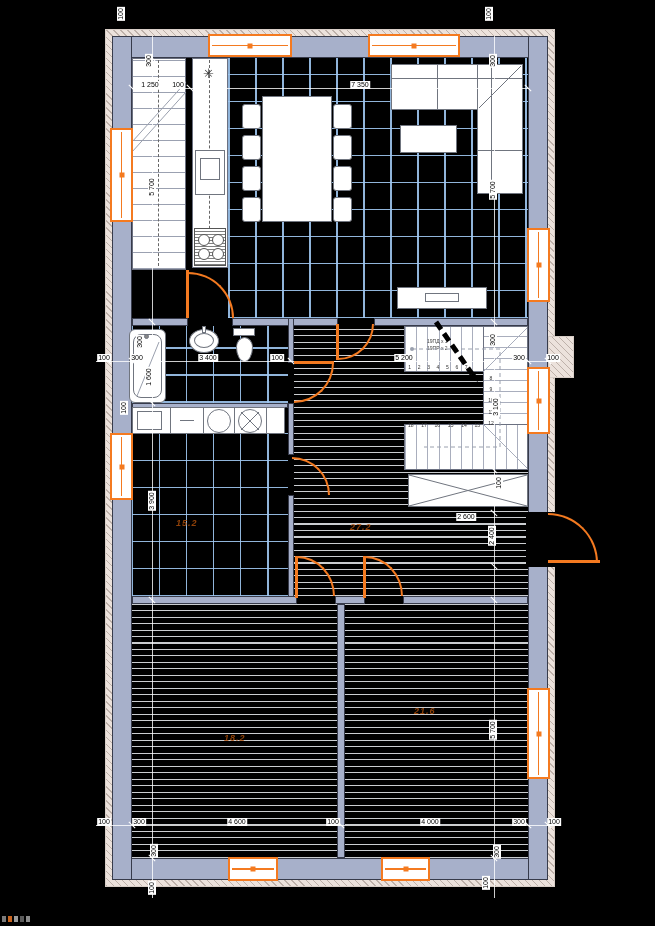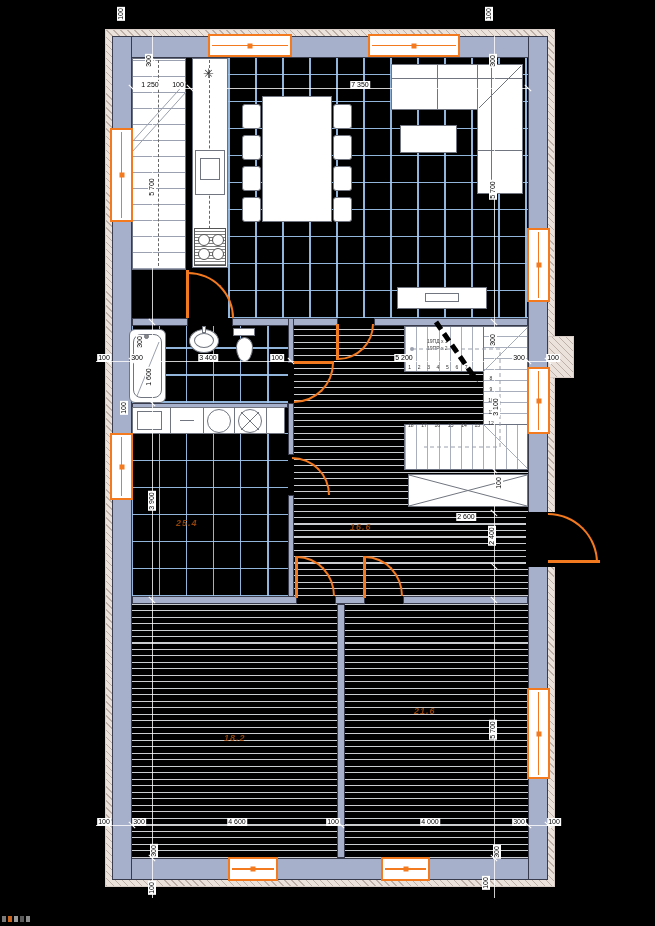--- a/index.html
+++ b/index.html
@@ -265,22 +265,22 @@
   <div class="dim v" style="left:493px;top:61px;">300</div>
   <div class="dim v" style="left:493px;top:190px;">5 700</div>
   <div class="dim v" style="left:493px;top:340px;">300</div>
   <div class="dim v" style="left:496px;top:407px;">3 100</div>
   <div class="dim v" style="left:499px;top:483px;">100</div>
   <div class="dim v" style="left:492px;top:536px;">2 400</div>
   <div class="dim v" style="left:493px;top:730px;">5 700</div>
   <div class="dim v" style="left:497px;top:852px;">300</div>
   <div class="dim v" style="left:486px;top:883px;">100</div>
 
-  <div class="roomlbl" style="left:176px;top:518px;">25.4</div>
-  <div class="roomlbl" style="left:350px;top:522px;">16.6</div>
+  <div class="roomlbl" style="left:176px;top:518px;">15.2</div>
+  <div class="roomlbl" style="left:350px;top:522px;">27.2</div>
   <div class="roomlbl" style="left:224px;top:733px;text-align:center;">18.2</div>
   <div class="roomlbl" style="left:414px;top:706px;">21.6</div>
 
   <div class="wm">
     <i style="background:#7a7a7a;"></i>
       <i style="background:#c8641e;"></i>
     <i style="background:#9a9a9a;"></i>
       <i style="background:#5a5a5a;"></i>
     <i style="background:#8a8a8a;"></i>
   </div>

